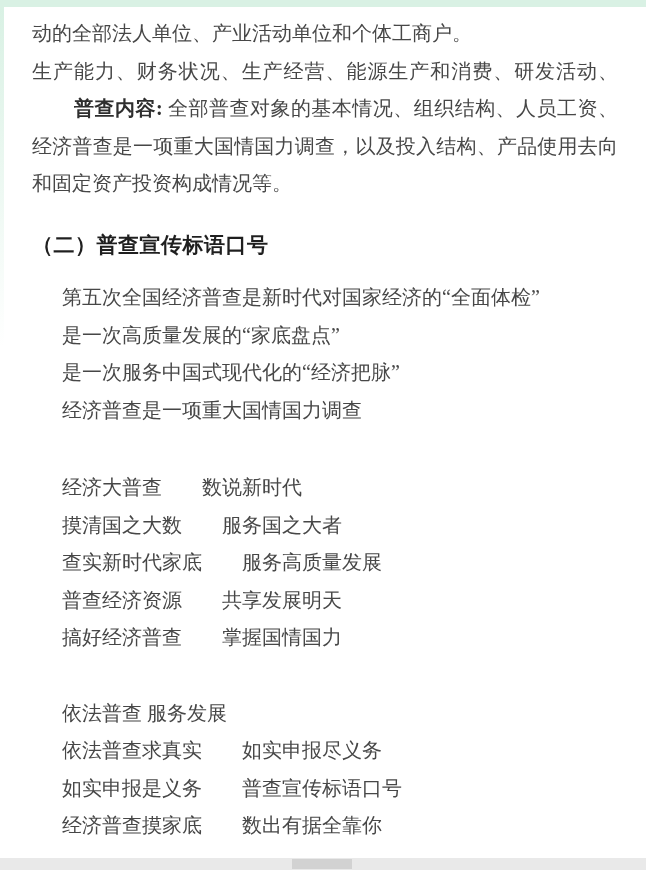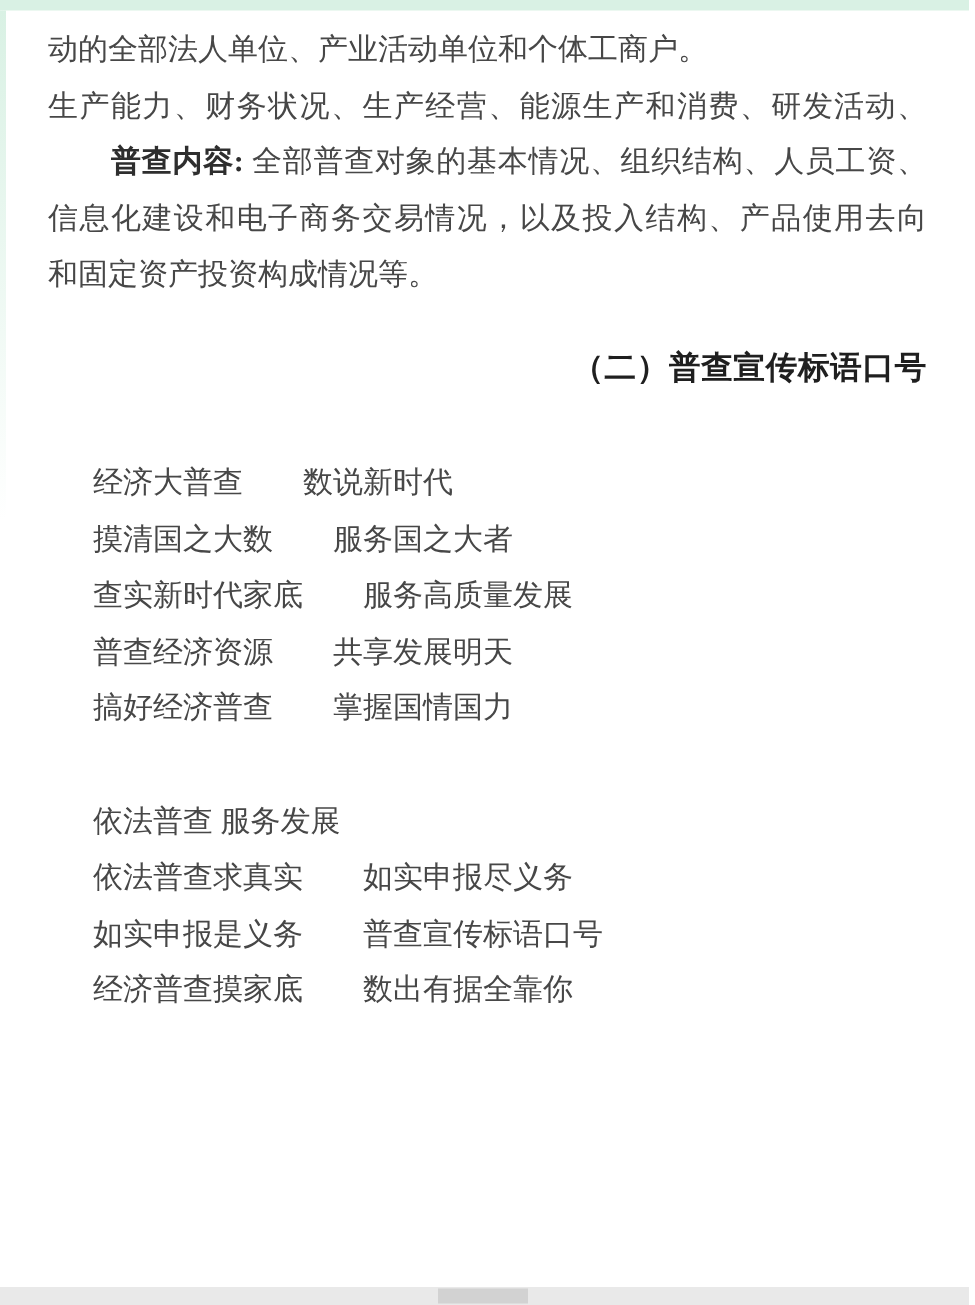--- a/index.html
+++ b/index.html
@@ -54,21 +54,21 @@
   .pline.last {
     text-align: center;
     text-align-last: left;
   }
   .bold-label {
     font-weight: bold;
     color: #2e2e2e;
   }
   .section-heading {
     margin-top: 24px;
-    text-align: right;
+    text-align: left;
     font-weight: bold;
     font-size: 21px;
     color: #1f1f1f;
     letter-spacing: 0.5px;
   }
   .slogan-group {
     padding-left: 30px;
   }
   .slogan-group.g1 { margin-top: 15px; }
   .slogan-group.g2 { margin-top: 40px; }
@@ -103,26 +103,32 @@
 
   <div class="content">
 
     <div class="para-cont">动的全部法人单位、产业活动单位和个体工商户。</div>
 
     <div>
       <div class="pline">生产能力、财务状况、生产经营、能源生产和消费、研发活动、</div>
       <div class="pline first">
         <span class="bold-label">普查内容:</span><span> 全部普查对象的基本情况、组织结构、人员工资、</span>
       </div>
-      <div class="pline">信息化建设和电子商务交易情况，以及投入结构、产品使用去向</div>
+      <div class="pline">经济普查是一项重大国情国力调查，以及投入结构、产品使用去向</div>
       <div class="pline last">和固定资产投资构成情况等。</div>
     </div>
 
     <div class="section-heading">（二）普查宣传标语口号</div>
 
+    <div class="slogan-group g1">
+      <div class="slogan-line">第五次全国经济普查是新时代对国家经济的“全面体检”</div>
+      <div class="slogan-line">是一次高质量发展的“家底盘点”</div>
+      <div class="slogan-line">是一次服务中国式现代化的“经济把脉”</div>
+      <div class="slogan-line">经济普查是一项重大国情国力调查</div>
+    </div>
 
     <div class="slogan-group g2">
       <div class="slogan-line">经济大普查　　数说新时代</div>
       <div class="slogan-line">摸清国之大数　　服务国之大者</div>
       <div class="slogan-line">查实新时代家底　　服务高质量发展</div>
       <div class="slogan-line">普查经济资源　　共享发展明天</div>
       <div class="slogan-line">搞好经济普查　　掌握国情国力</div>
     </div>
 
     <div class="slogan-group g3">

